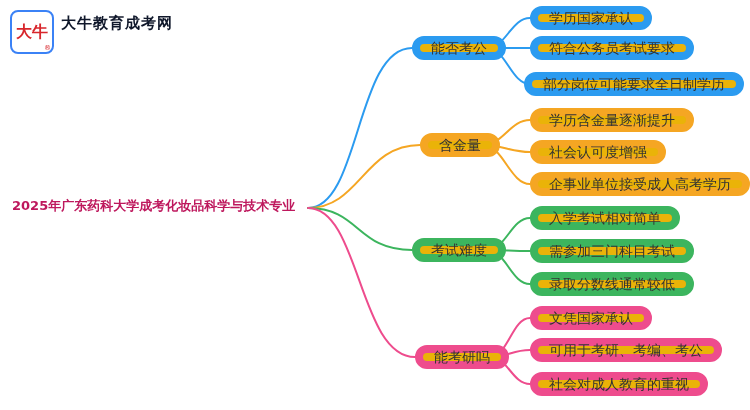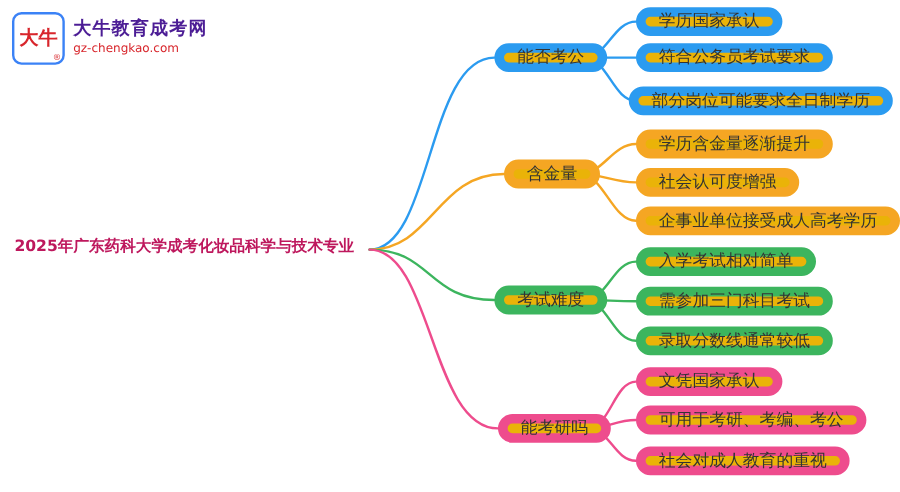--- a/index.html
+++ b/index.html
@@ -10,21 +10,21 @@
   }
   
   .logo{position:absolute;left:10px;top:10px;display:flex;align-items:flex-start;gap:7px;cursor:pointer;}
   .logo-mark{
     width:44px;height:44px;border:2px solid #3b82f6;border-radius:8px;
     display:flex;align-items:center;justify-content:center;position:relative;
     color:#d8262c;font-weight:bold;font-size:16px;background:#fff;box-sizing:border-box;
   }
   .logo-reg{position:absolute;right:1px;bottom:0;font-size:7px;font-weight:normal;}
   .logo-text{display:flex;flex-direction:column;line-height:1.25;padding-top:4px;}
-  .logo-name{color:#4c1d95;font-weight:bold;font-size:15px;letter-spacing:1px;}
+  .logo-name{color:#0f172a;font-weight:bold;font-size:15px;letter-spacing:1px;}
   .logo-domain{color:#d8262c;font-size:10px;margin-top:2px;}
   
   .node{
     position:absolute;background:#eab308;border:8px solid #ef4444;border-radius:14px;
     padding:3px 11px;font-size:14px;line-height:16px;color:#333;white-space:nowrap;
     box-sizing:border-box;height:24px;display:flex;align-items:center;
   }
   .root{
     position:absolute;left:12px;top:196px;width:300px;
     font-size:13px;font-weight:bold;color:#be185d;line-height:1.5;white-space:nowrap;
@@ -67,21 +67,20 @@
   <path class="s3" d="M490,357 C508,357 512,384 530,384"></path>
 </svg>
 
 <div class="logo">
   <div class="logo-mark">
     <span>大牛</span>
     <span class="logo-reg">®</span>
   </div>
   <div class="logo-text">
     <span class="logo-name">大牛教育成考网</span>
-    <span class="logo-domain">gz-chengkao.com</span>
   </div>
 </div>
 
 <div class="root">2025年广东药科大学成考化妆品科学与技术专业</div>
 
 <div class="node b0" style="left:412px;top:36px;">能否考公</div>
 <div class="node b1" style="left:420px;top:133px;">含金量</div>
 <div class="node b2" style="left:412px;top:238px;">考试难度</div>
 <div class="node b3" style="left:415px;top:345px;">能考研吗</div>
 

